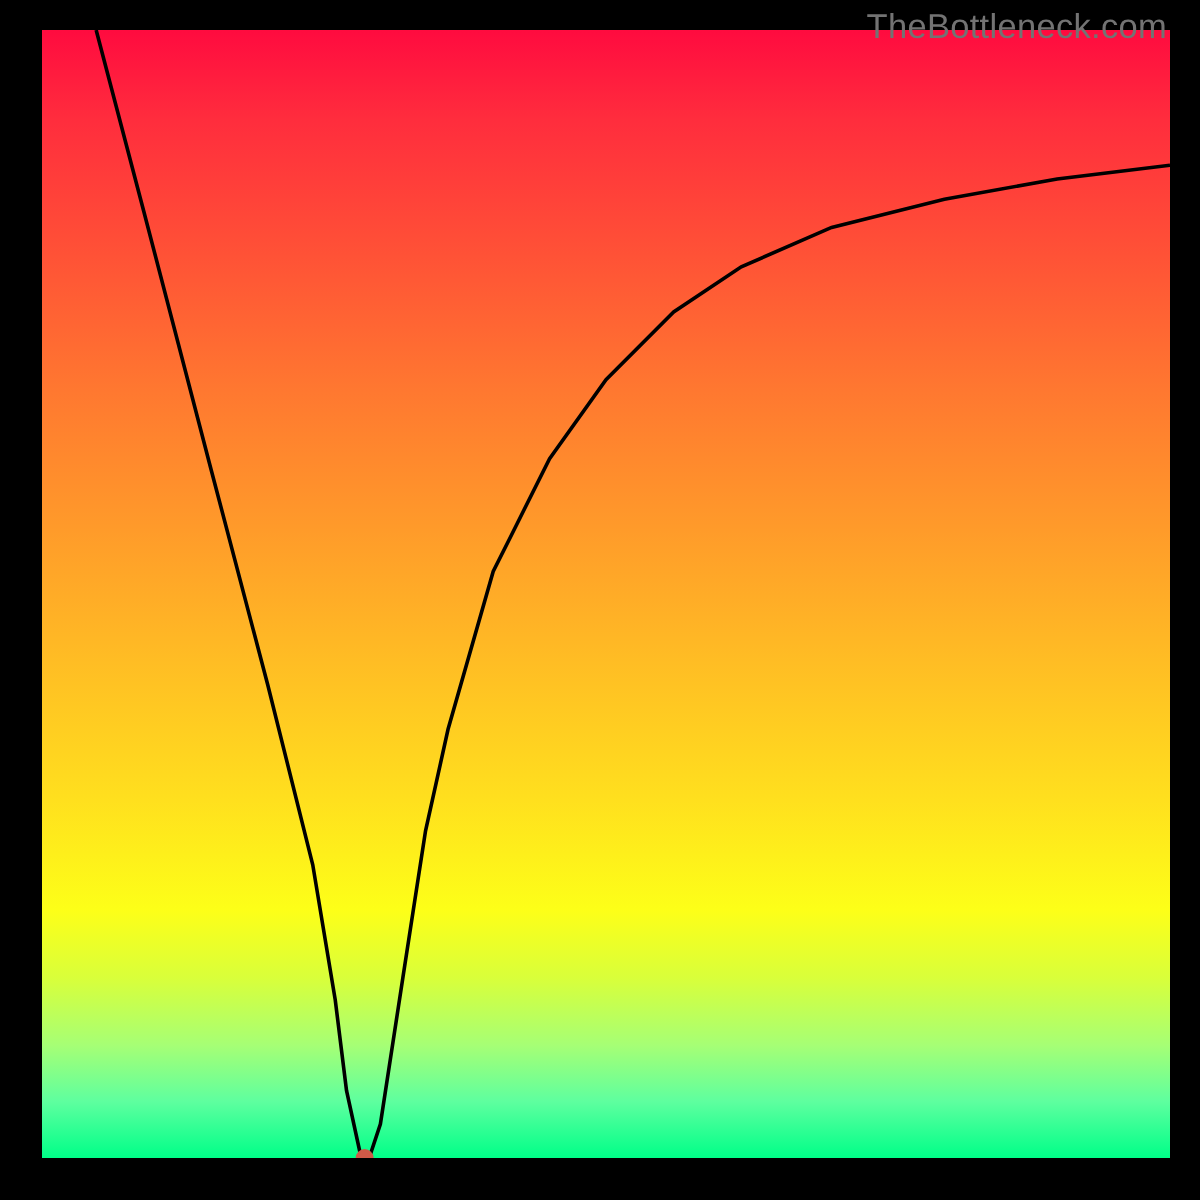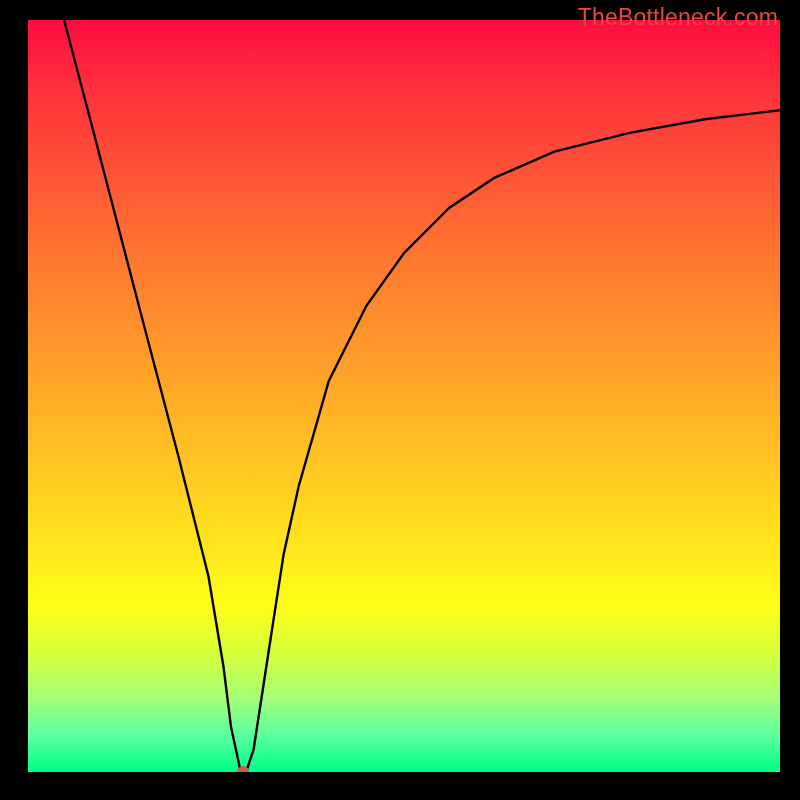--- a/index.html
+++ b/index.html
@@ -43,21 +43,21 @@
     left: 0;
     top: 0;
     width: 752px;
     height: 752px;
     pointer-events: none;
   }
   .watermark {
     position: absolute;
     top: 4px;
     right: 22px;
-    color: #ef4444;
+    color: #737373;
     font-size: 23px;
     font-weight: 500;
     letter-spacing: 0.2px;
     user-select: none;
   }
 </style>
 </head>
 <body>
 
 <div class="outer">

